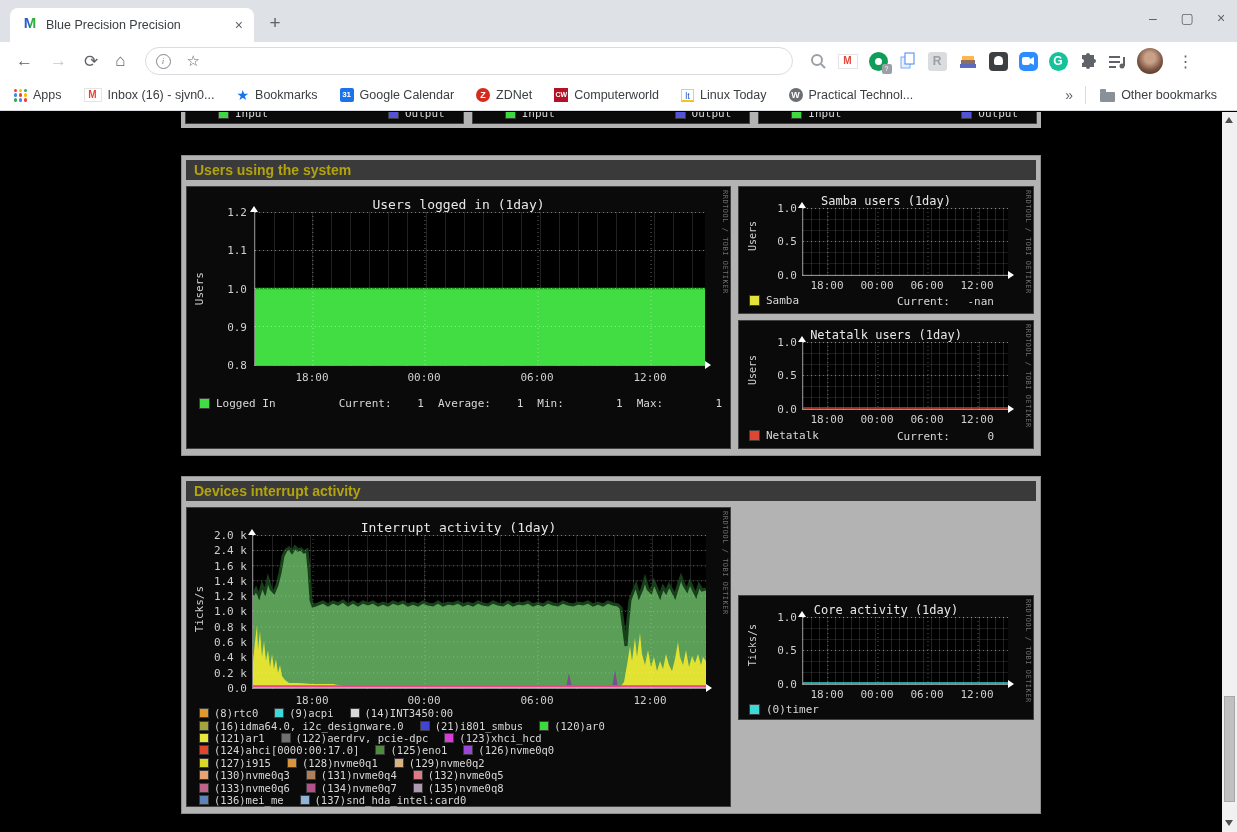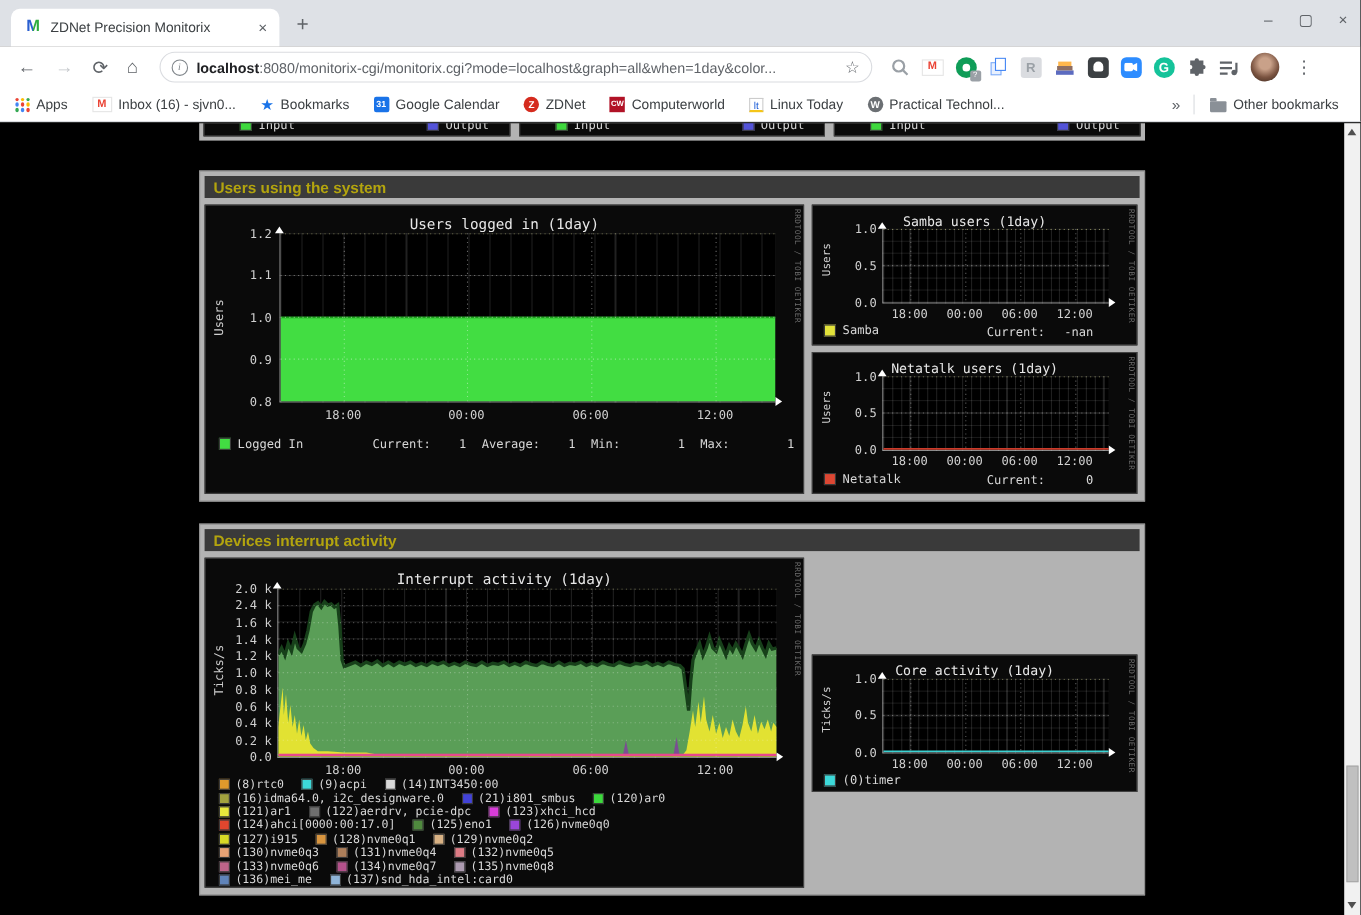--- a/index.html
+++ b/index.html
@@ -129,39 +129,38 @@
         <svg width="16" height="16">
           <defs>
               <linearGradient id="mg" x1="0" y1="0" x2="1" y2="0">
             <stop offset="0.5" stop-color="#2a5fd0"></stop>
                 <stop offset="0.5" stop-color="#2fae3e"></stop>
           </linearGradient>
             </defs>
           <text x="8" y="13" font-size="15" font-weight="bold" text-anchor="middle" fill="url(#mg)" font-family="Liberation Sans, sans-serif">M</text>
         </svg>
       </span>
-      <span class="tab-title">ZDNet Precision Monitorix</span>
+      <span class="tab-title">Blue Precision Precision</span>
       <span class="tab-close">×</span>
     </div>
     <div class="newtab">+</div>
     <div class="winctl">
       <span class="winbtn">–</span>
       <span class="winbtn">▢</span>
       <span class="winbtn">×</span>
     </div>
   </div>
 
   <div id="toolbar">
     <span class="navic">←</span>
     <span class="navic dis">→</span>
     <span class="navic">⟳</span>
     <span class="navic">⌂</span>
     <div id="omnibox">
       <span class="urlinfo">i</span>
-      <span class="urltext"><b class="urlhost">localhost</b><span>:8080/monitorix-cgi/monitorix.cgi?mode=localhost&amp;graph=all&amp;when=1day&amp;color...</span></span>
       <span class="star">☆</span>
     </div>
     <div id="extbar">
       <span class="ext">
         <svg width="18" height="18">
             <circle cx="8" cy="8" r="5" fill="none" stroke="#9aa0a6" stroke-width="2"></circle>
         <line x1="12" y1="12" x2="16" y2="16" stroke="#9aa0a6" stroke-width="2"></line>
           </svg>
         </span>
       <span class="ext gmext">M</span>

